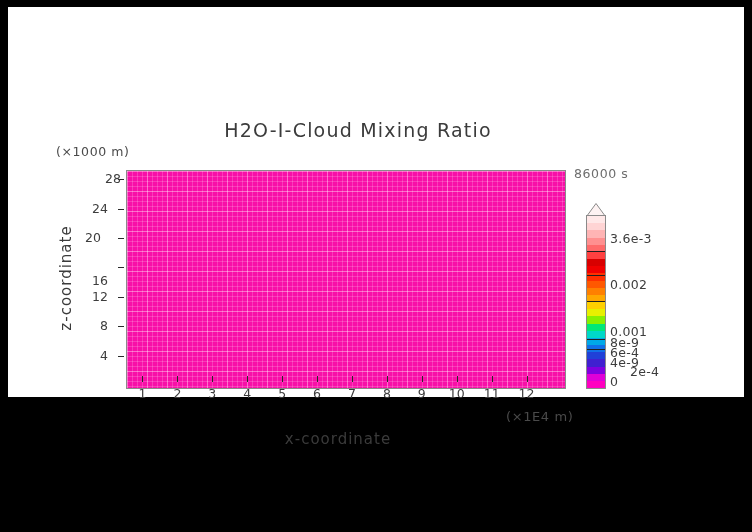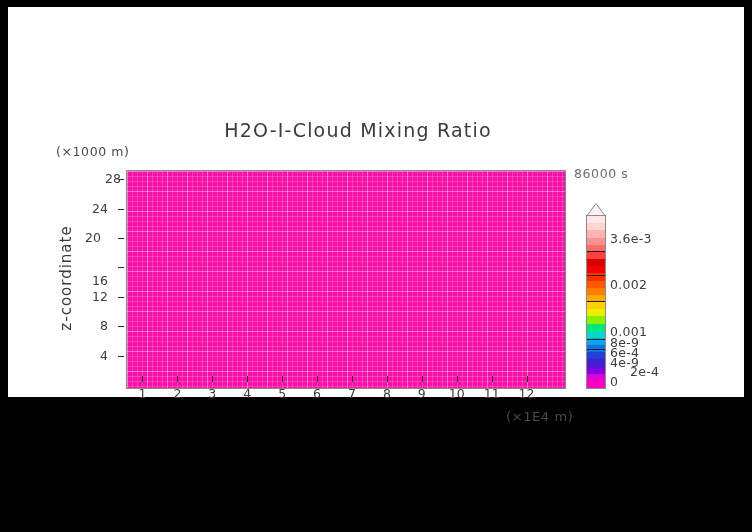--- a/index.html
+++ b/index.html
@@ -55,20 +55,21 @@
 
 <div id="frame">
   <div id="canvas">
 
     <div id="title">H2O-I-Cloud Mixing Ratio</div>
 
     <div id="yunit">(×1000 m)</div>
     <div id="xunit">(×1E4 m)</div>
     <div id="timestamp">86000 s</div>
 
+    <div id="xtitle">x-coordinate</div>
     <div id="ytitle">z-coordinate</div>
 
     <div id="plot">
       <div id="mesh"></div>
 
     </div>
 
     <div id="ticklayer">
         <div class="xtick" style="left: 134.444px; top: 369px;"></div>
         <div class="xtlab" style="left: 119.444px; top: 379px;">1</div>

